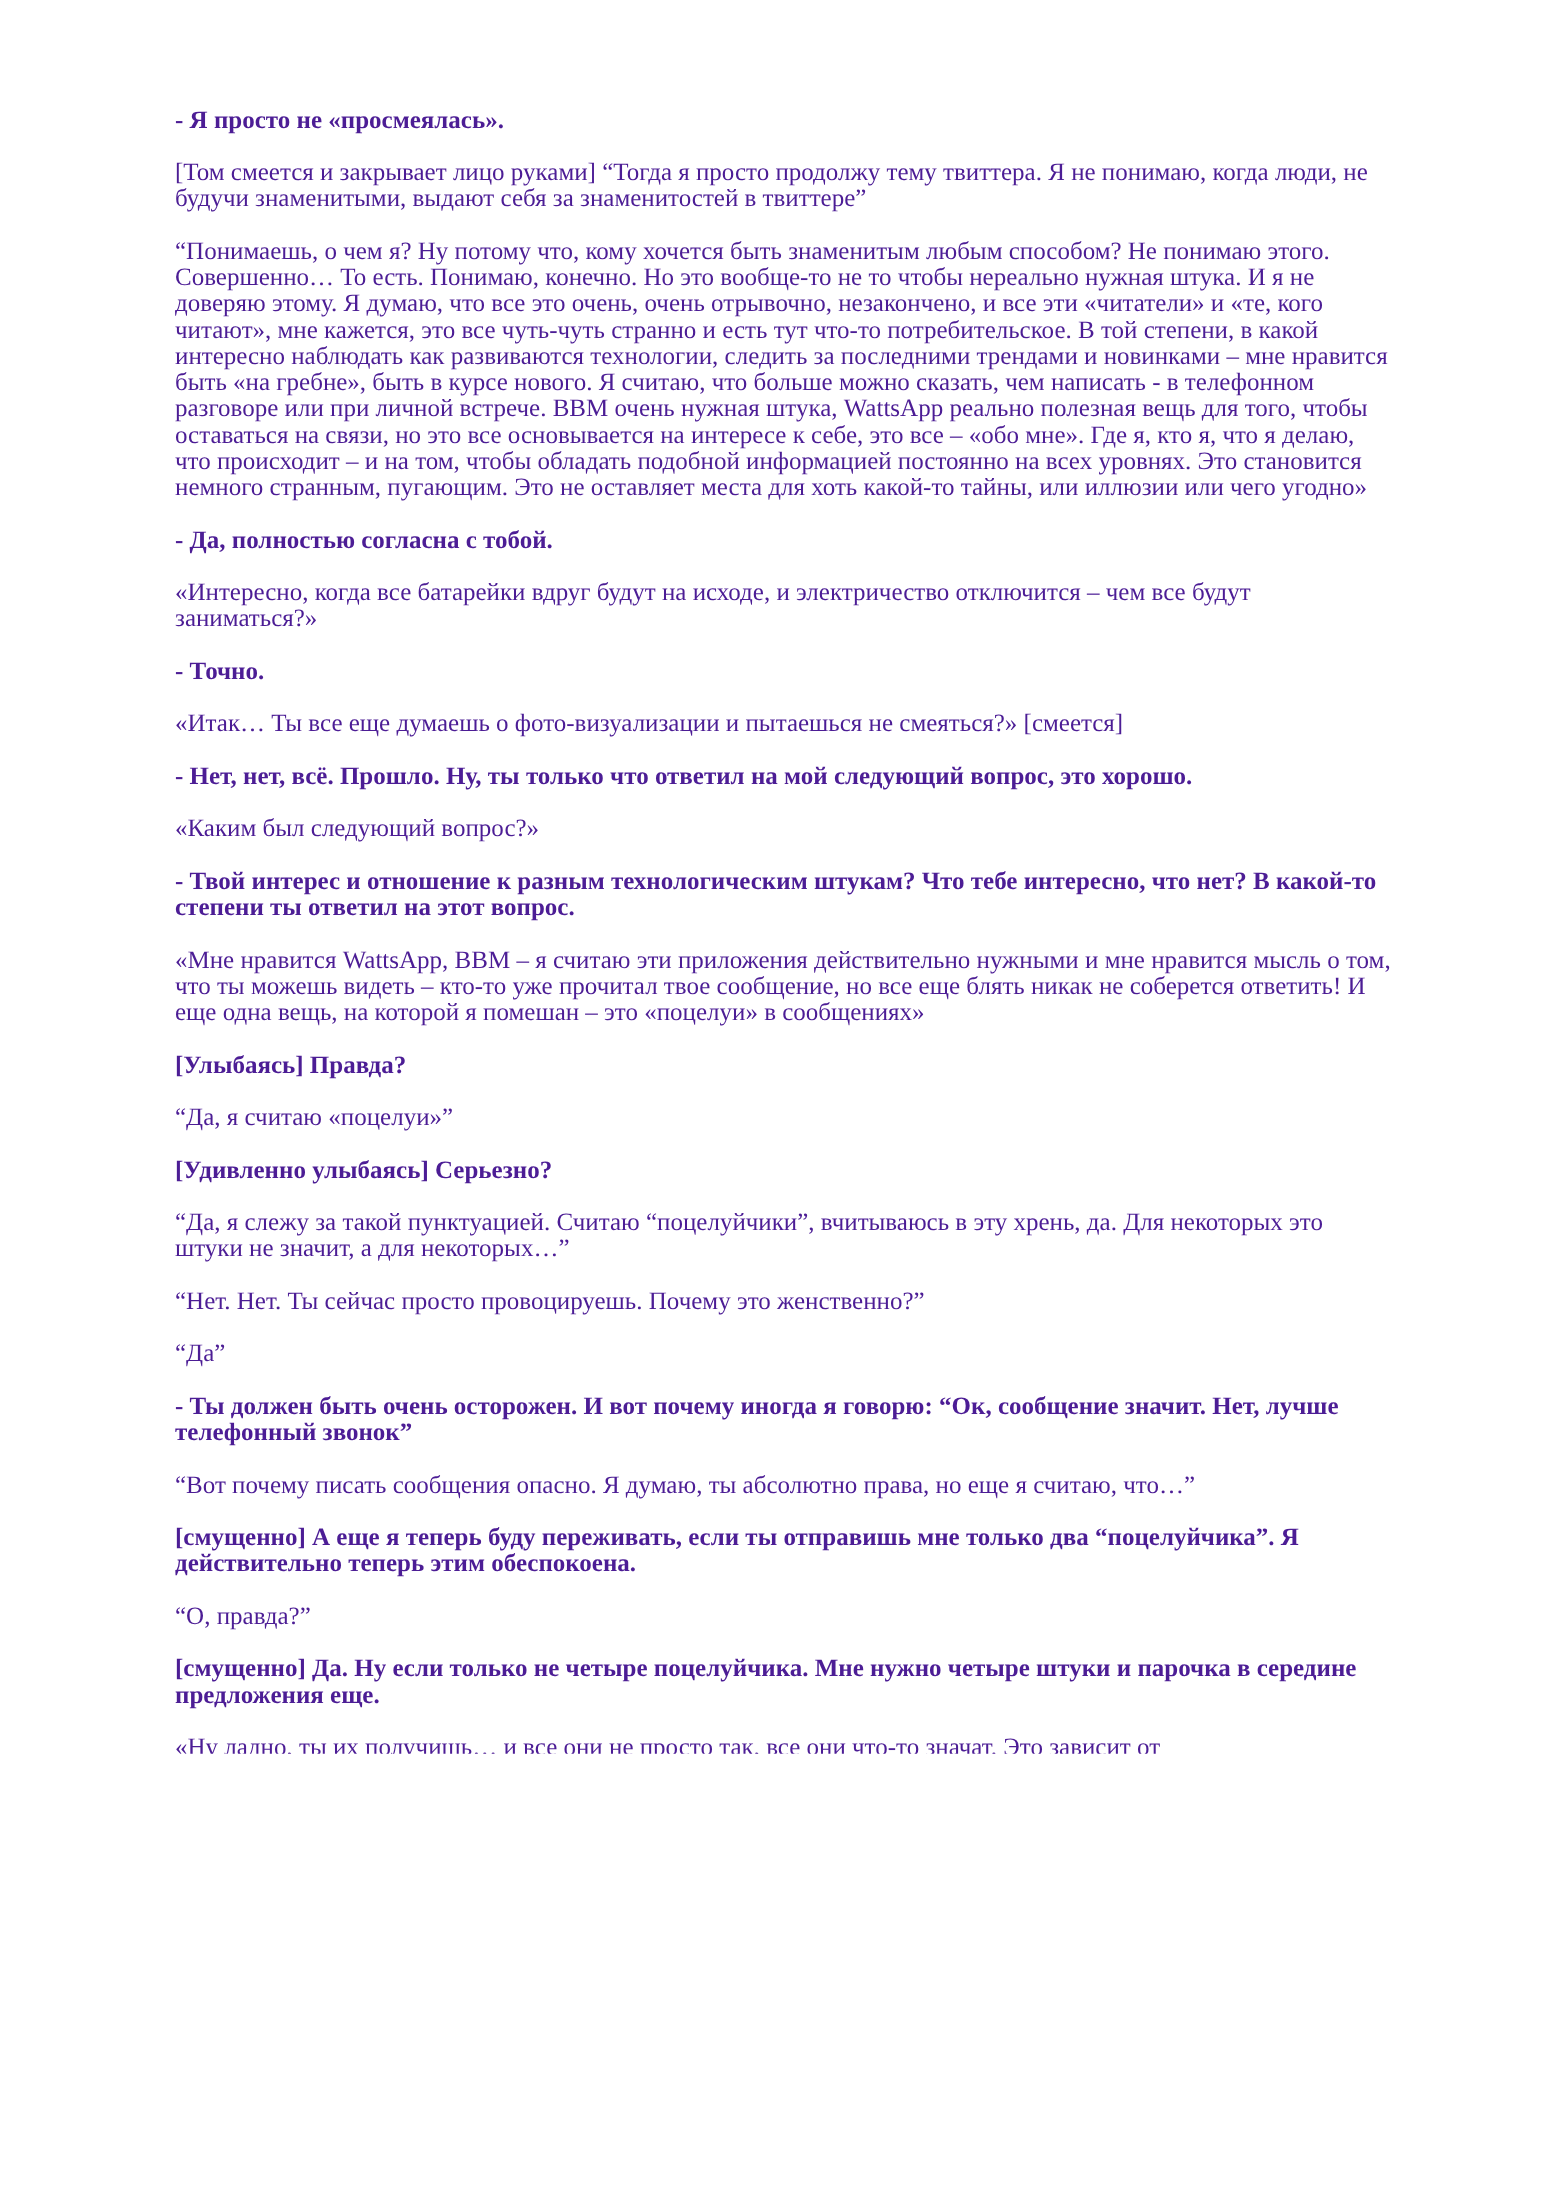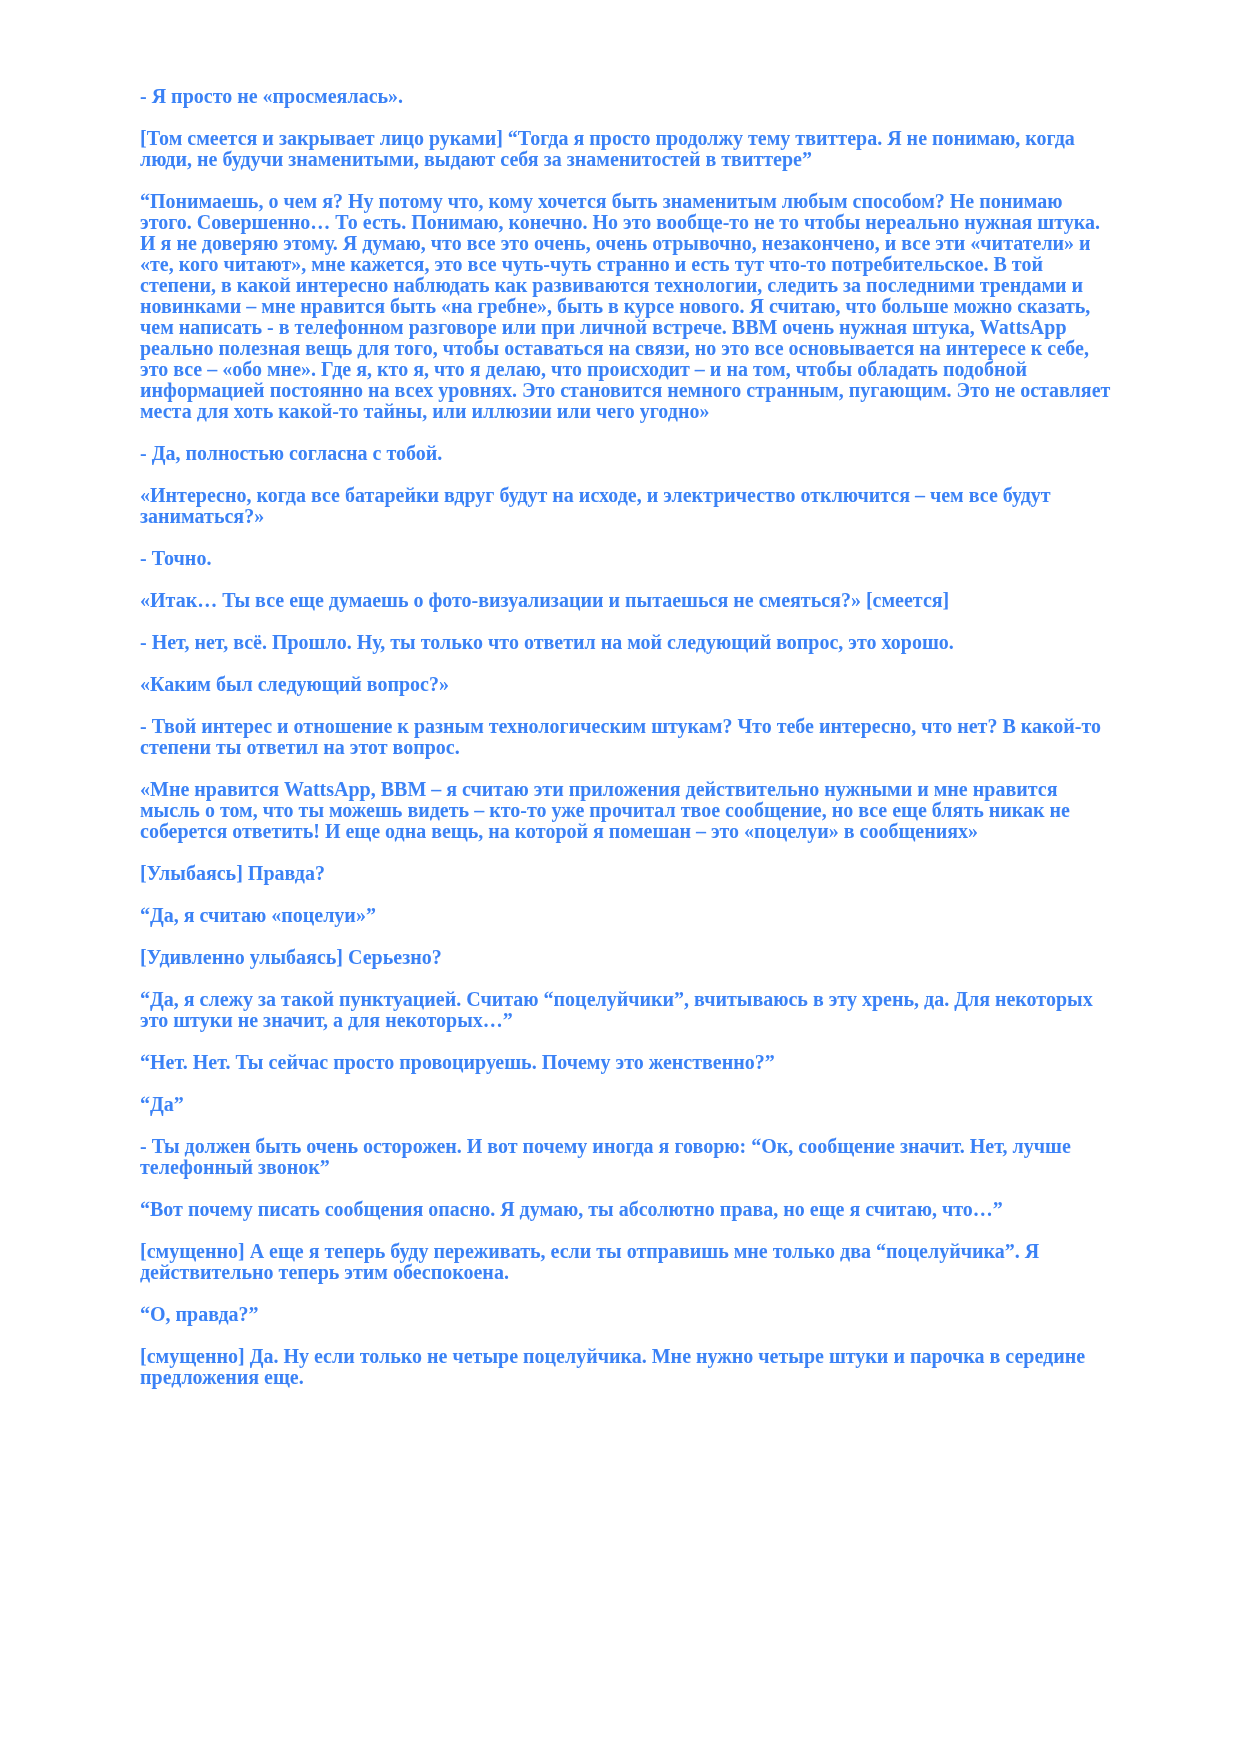--- a/index.html
+++ b/index.html
@@ -12,27 +12,27 @@
     background: #ffffff;
     overflow: hidden;
     position: relative;
     font-family: "Liberation Serif", "DejaVu Serif", serif;
   }
   .page-content {
     position: absolute;
     left: 140px;
     top: 86px;
     width: 973px;
-    color: #3b82f6;
+    color: #4c1d95;
   }
   .page-content p {
     margin: 0 0 21px 0;
     font-size: 20px;
     line-height: 21px;
-    font-weight: bold;
+    font-weight: normal;
     text-align: left;
   }
   .page-content p.speaker {
     font-weight: bold;
   }
   .page-content p.clipped {
     height: 15px;
     overflow: hidden;
     margin-bottom: 0;
   }
@@ -56,13 +56,14 @@
   <p>“Да, я считаю «поцелуи»”</p>
   <p class="speaker">[Удивленно улыбаясь] Серьезно?</p>
   <p>“Да, я слежу за такой пунктуацией. Считаю “поцелуйчики”, вчитываюсь в эту хрень, да. Для некоторых это штуки не значит, а для некоторых…”</p>
   <p>“Нет. Нет. Ты сейчас просто провоцируешь. Почему это женственно?”</p>
   <p>“Да”</p>
   <p class="speaker">- Ты должен быть очень осторожен. И вот почему иногда я говорю: “Ок, сообщение значит. Нет, лучше телефонный звонок”</p>
   <p>“Вот почему писать сообщения опасно. Я думаю, ты абсолютно права, но еще я считаю, что…”</p>
   <p class="speaker">[смущенно] А еще я теперь буду переживать, если ты отправишь мне только два “поцелуйчика”. Я действительно теперь этим обеспокоена.</p>
   <p>“О, правда?”</p>
   <p class="speaker">[смущенно] Да. Ну если только не четыре поцелуйчика. Мне нужно четыре штуки и парочка в середине предложения еще.</p>
+  <p class="clipped">«Ну ладно, ты их получишь… и все они не просто так, все они что-то значат. Это зависит от</p>
 </div>
 
 </body></html>

